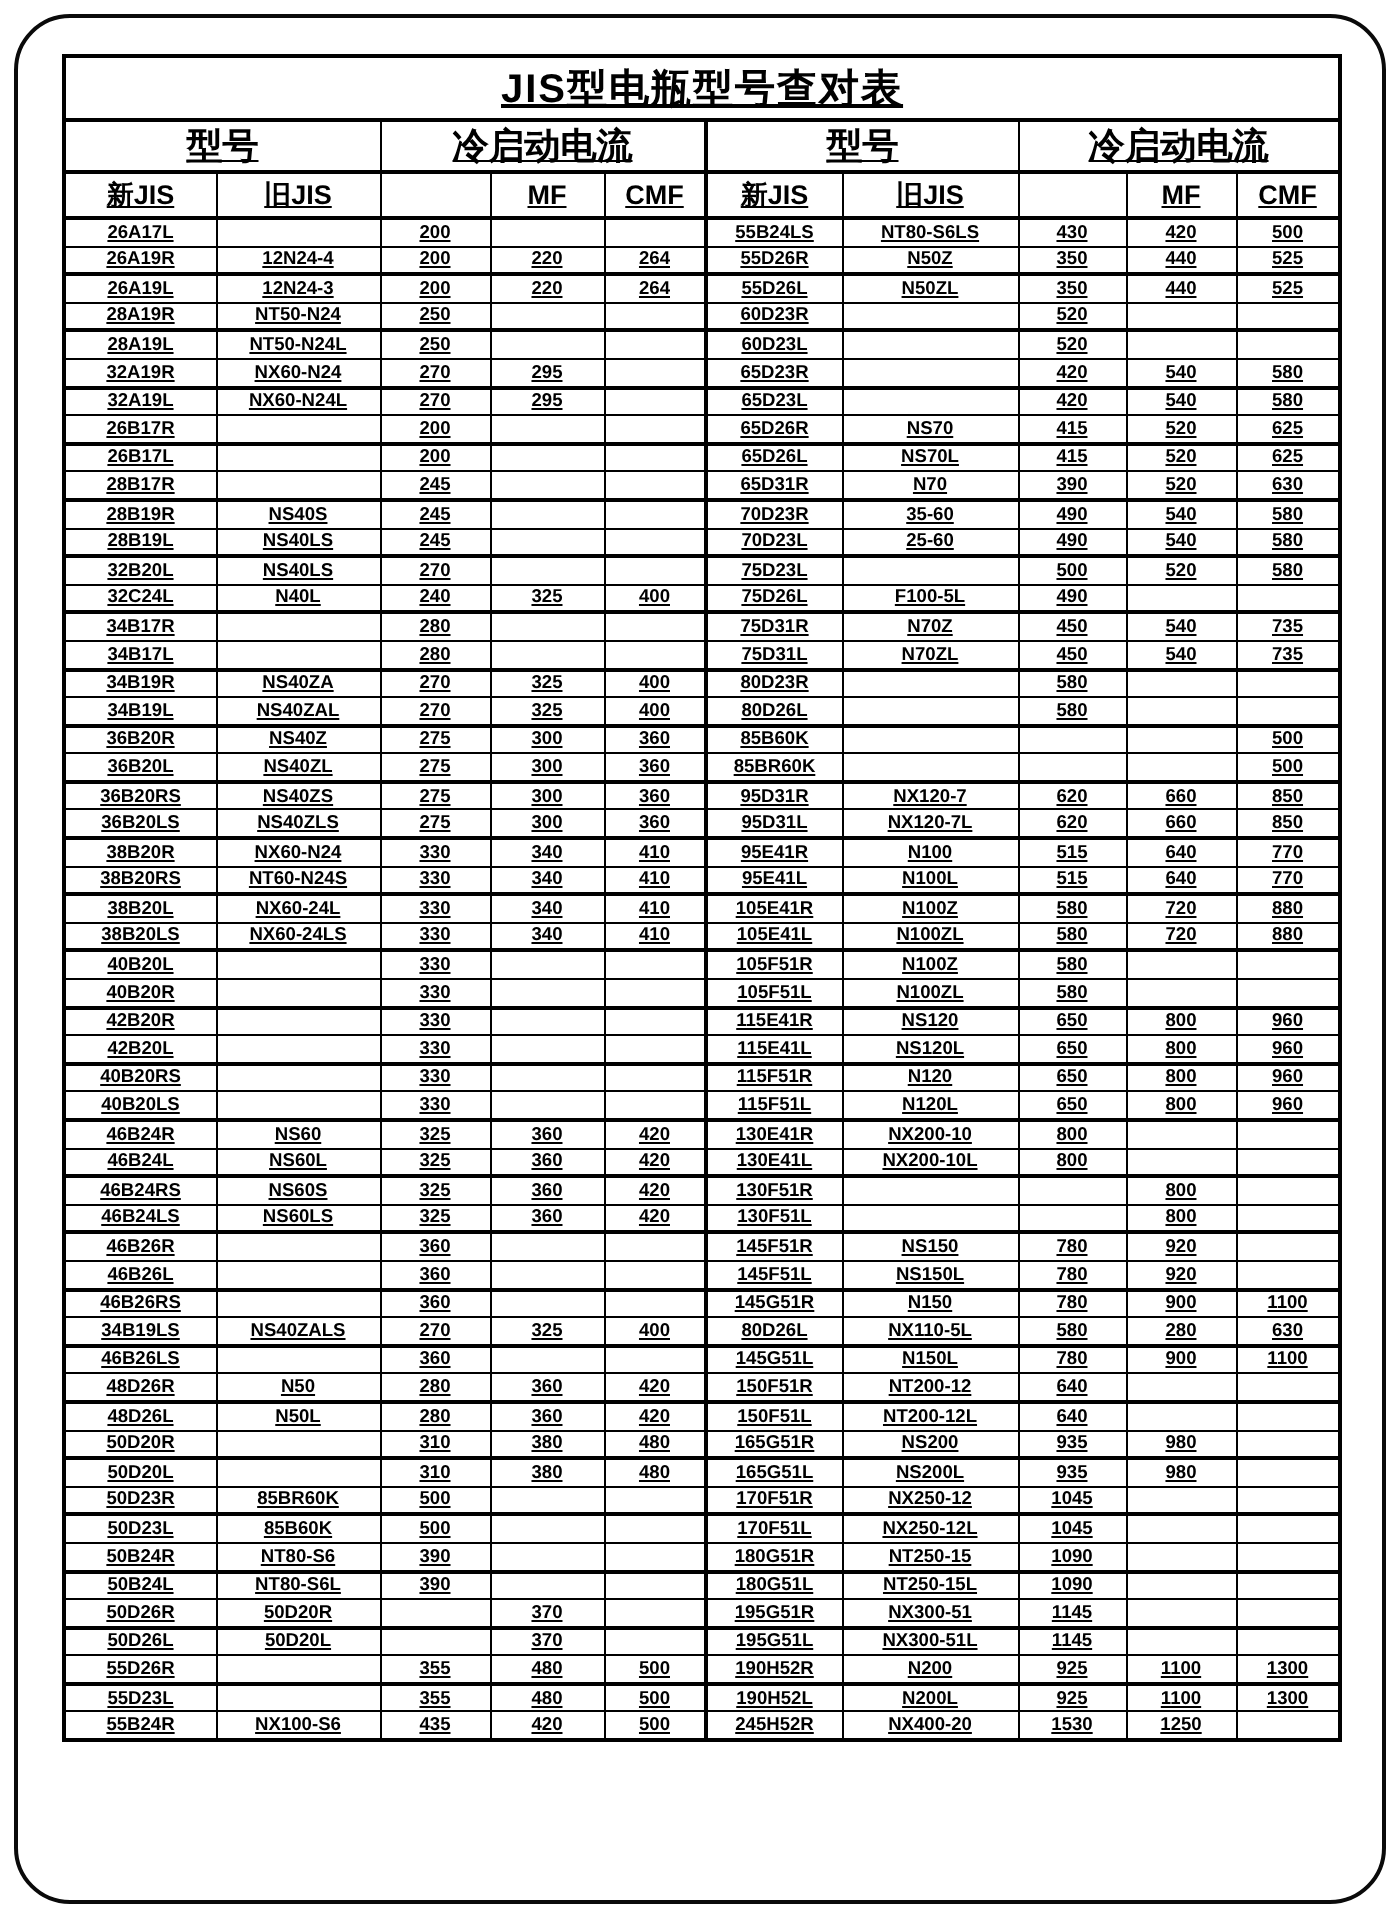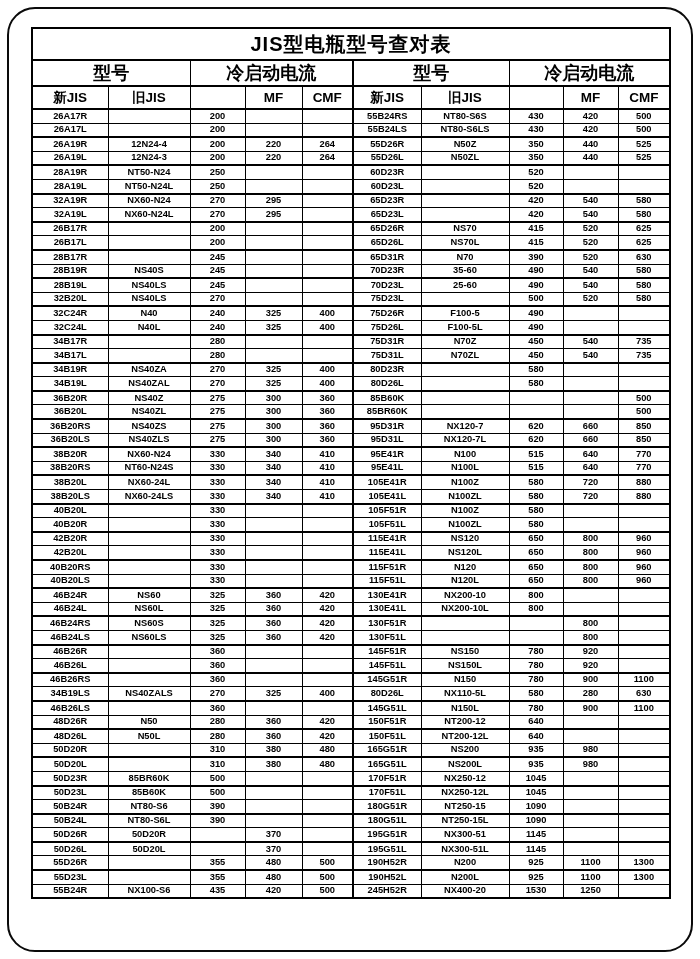--- a/index.html
+++ b/index.html
@@ -26,20 +26,21 @@
     bottom: 7px;
     border: 2.5px solid #0a0a0a;
     border-radius: 28px;
     pointer-events: none;
   }
   .table-wrap {
     position: absolute;
     left: 31px;
     top: 27px;
     width: 638px;
+    text-decoration: underline;
   }
   table {
     border-collapse: collapse;
     table-layout: fixed;
     width: 638px;
     color: #000000;
   }
   th, td {
     border: 1px solid #000000;
     text-align: center;
@@ -123,32 +124,20 @@
           <th>CMF</th>
           <th class="mid">新JIS</th>
           <th>旧JIS</th>
           <th></th>
           <th>MF</th>
           <th>CMF</th>
         </tr>
       </thead>
       <tbody>
           <tr>
-            <td>26A17R</td>
-            <td></td>
-            <td>200</td>
-            <td></td>
-            <td></td>
-            <td class="mid">55B24RS</td>
-            <td>NT80-S6S</td>
-            <td>430</td>
-            <td>420</td>
-            <td>500</td>
-          </tr>
-          <tr>
             <td>26A17L</td>
             <td></td>
             <td>200</td>
             <td></td>
             <td></td>
             <td class="mid">55B24LS</td>
             <td>NT80-S6LS</td>
             <td>430</td>
             <td>420</td>
             <td>500</td>
@@ -291,32 +280,20 @@
             <td>270</td>
             <td></td>
             <td></td>
             <td class="mid">75D23L</td>
             <td></td>
             <td>500</td>
             <td>520</td>
             <td>580</td>
           </tr>
           <tr>
-            <td>32C24R</td>
-            <td>N40</td>
-            <td>240</td>
-            <td>325</td>
-            <td>400</td>
-            <td class="mid">75D26R</td>
-            <td>F100-5</td>
-            <td>490</td>
-            <td></td>
-            <td></td>
-          </tr>
-          <tr>
             <td>32C24L</td>
             <td>N40L</td>
             <td>240</td>
             <td>325</td>
             <td>400</td>
             <td class="mid">75D26L</td>
             <td>F100-5L</td>
             <td>490</td>
             <td></td>
             <td></td>

